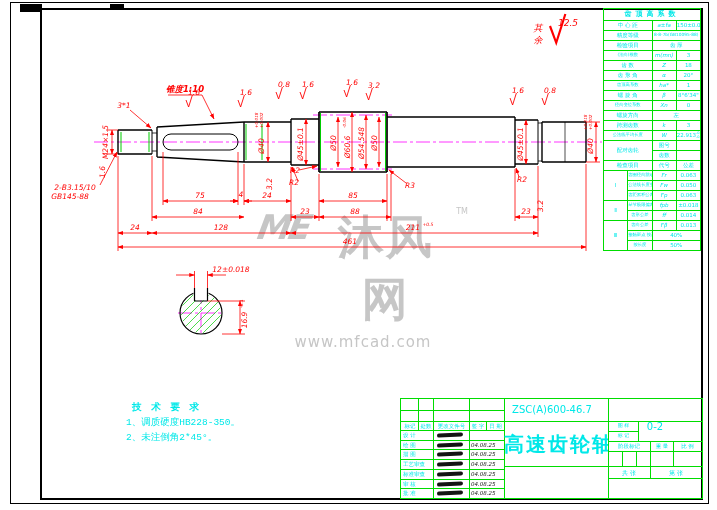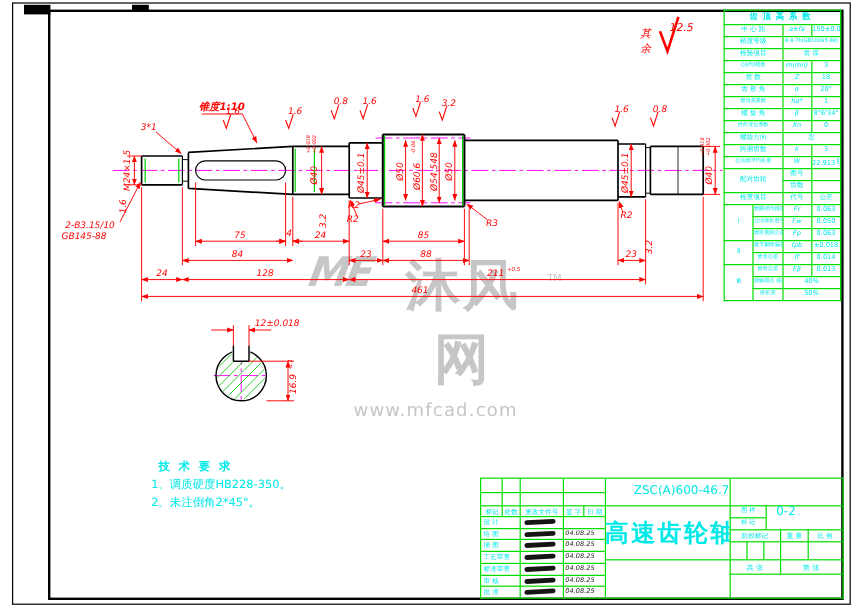--- a/index.html
+++ b/index.html
@@ -8,27 +8,27 @@
   .abs{position:absolute;}
   
   #outer-border{left:10px;top:2px;width:697px;height:500px;border:1px solid #000;}
   #inner-border{left:40px;top:8px;width:659px;height:488px;border:2px solid #000;}
   .corner-mark{background:#000;}
   
   #watermark{left:258px;top:207px;width:210px;color:#c6c6c6;z-index:1;text-align:center;}
   .wm-row{display:flex;align-items:flex-start;justify-content:center;}
   .wm-logo{font-style:italic;font-weight:900;font-size:34px;letter-spacing:-3px;transform:skewX(-10deg);margin-right:6px;}
   .wm-brand{font-weight:700;font-size:46px;letter-spacing:2px;}
-  .wm-tm{font-size:8px;margin-top:20px;}
+  .wm-tm{font-size:8px;margin-top:0;}
   .wm-url{font-size:15px;letter-spacing:1px;margin-top:2px;}
   
   #draw{left:0;top:0;z-index:2;}
   
   .cyan{color:#00e8e8;}
-  #tech{left:126px;top:382px;z-index:3;font-size:9.5px;line-height:15px;}
+  #tech{left:126px;top:400px;z-index:3;font-size:9.5px;line-height:15px;font-family:Liberation Mono, monospace;}
   #tech .t{font-weight:700;letter-spacing:2px;margin-left:6px;}
   
   #gt{left:603px;top:8px;width:98px;border-collapse:collapse;table-layout:fixed;z-index:3;}
   #gt td{border:1px solid #00dd00;color:#00e8e8;font-size:5.5px;line-height:1;
          text-align:center;vertical-align:middle;padding:0;height:9px;overflow:hidden;white-space:nowrap;}
   #gt td.sm{font-size:4.3px;}
   #gt td.ttl{font-size:7px;font-weight:700;letter-spacing:4px;height:11px;}
   #gt td.sym{font-style:italic;}
   .tolstack{display:inline-block;vertical-align:middle;font-size:3.5px;line-height:1.1;text-align:left;}
   .tolstack span{display:block;}
@@ -413,21 +413,21 @@
     <div class="scb" style="left:36px;top:82.6px;width:26px;"></div>
     <div class="scb" style="left:36px;top:92.3px;width:26px;"></div>
 
     <div class="tb-txt sig-date" style="left:70px;top:42.7px;width:33px;">04.08.25</div>
     <div class="tb-txt sig-date" style="left:70px;top:52.4px;width:33px;">04.08.25</div>
     <div class="tb-txt sig-date" style="left:70px;top:62.1px;width:33px;">04.08.25</div>
     <div class="tb-txt sig-date" style="left:70px;top:71.9px;width:33px;">04.08.25</div>
     <div class="tb-txt sig-date" style="left:70px;top:81.6px;width:33px;">04.08.25</div>
     <div class="tb-txt sig-date" style="left:70px;top:91.3px;width:33px;">04.08.25</div>
 
-    <div class="tb-txt" id="tb-model" style="left:115px;top:5px;">ZSC(A)600-46.7</div>
+    <div class="tb-txt" id="tb-model" style="left:99px;top:5px;">ZSC(A)600-46.7</div>
     <div class="tb-txt" id="tb-name" style="left:103px;top:32px;">高速齿轮轴</div>
 
     <div class="tb-txt" id="tb-no" style="left:207px;top:22px;">0-2</div>
     <div class="tb-txt" style="left:209px;top:23px;width:27px;font-size:5px;text-align:center;">图 样</div>
     <div class="tb-txt" style="left:209px;top:33px;width:27px;font-size:5px;text-align:center;">标 记</div>
     <div class="tb-txt" style="left:207px;top:44px;width:42px;font-size:5.5px;text-align:center;">阶段标记</div>
     <div class="tb-txt" style="left:250px;top:44px;width:22px;font-size:5.5px;text-align:center;">重 量</div>
     <div class="tb-txt" style="left:273px;top:44px;width:27px;font-size:5.5px;text-align:center;">比 例</div>
     <div class="tb-txt" style="left:207px;top:70px;width:42px;font-size:6px;text-align:center;">共      张</div>
     <div class="tb-txt" style="left:250px;top:70px;width:50px;font-size:6px;text-align:center;">第      张</div>

